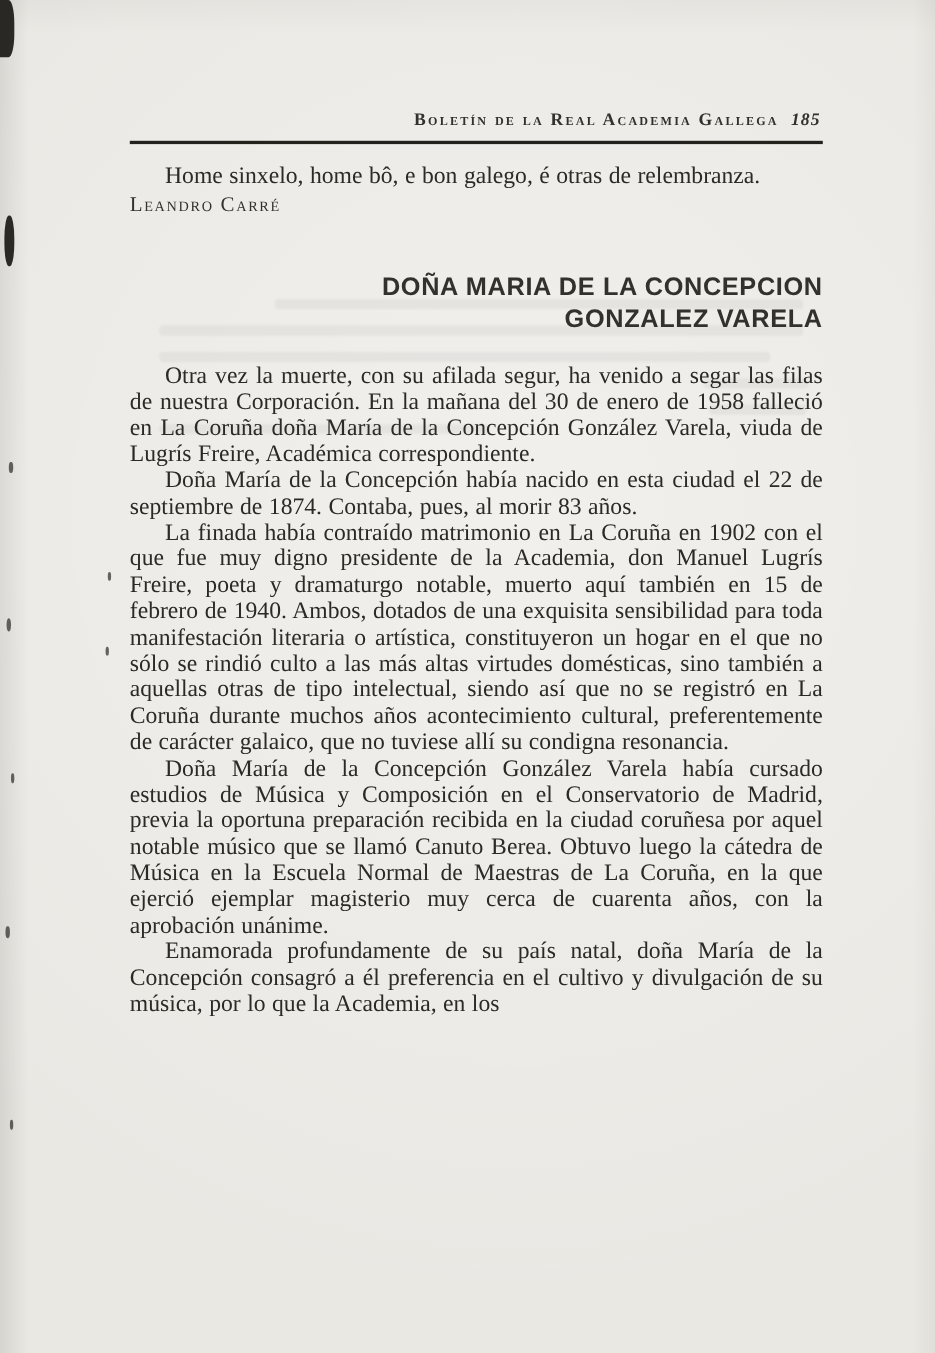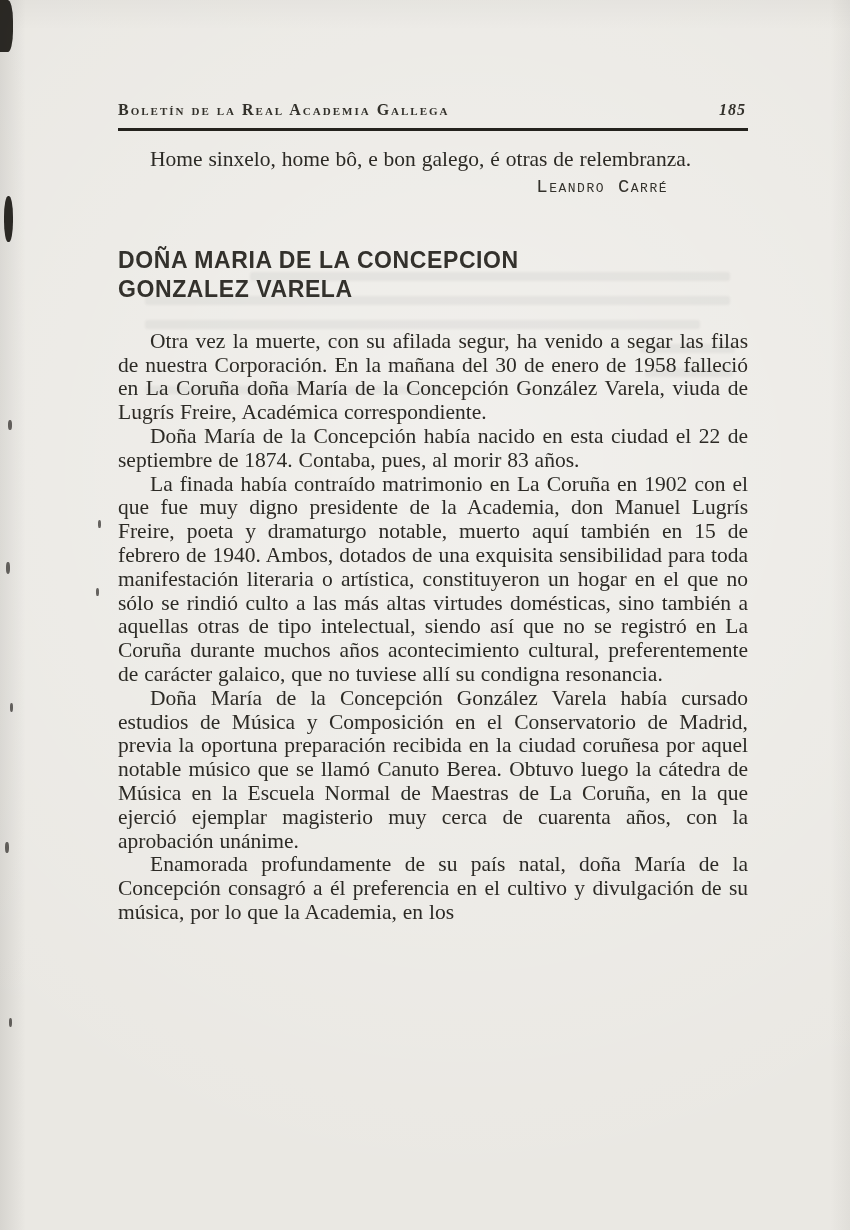--- a/index.html
+++ b/index.html
@@ -41,21 +41,21 @@
   }
   .content {
     position: absolute;
     left: 118px;
     top: 100px;
     width: 630px;
     color: #2c2a25;
   }
   .header {
     position: relative;
-    text-align: left;
+    text-align: right;
     font-size: 16px;
     line-height: 20px;
     letter-spacing: 2px;
     font-variant: small-caps;
     font-weight: 600;
     color: #33312b;
     margin-bottom: 8px;
     padding-right: 40px;
   }
   .page-number {
@@ -76,30 +76,28 @@
     margin: 0;
     font-size: 21.5px;
     line-height: 23.8px;
     text-align: justify;
     text-indent: 32px;
     hyphens: auto;
     word-spacing: 0.5px;
   }
   .signature {
     margin: 4px 80px 4px 0;
-    text-align: right;
     font-variant: small-caps;
     font-size: 19px;
     letter-spacing: 1.5px;
     color: #33312b;
-    font-family: Liberation Mono, monospace;
   }
   .article-title {
     margin: 48px 0 26px;
-    text-align: left;
+    text-align: right;
     font-family: "Liberation Sans", sans-serif;
     font-weight: 700;
     font-size: 23px;
     line-height: 29px;
     letter-spacing: 0.6px;
     color: #33312c;
   }
 </style>
 </head>
 <body>

